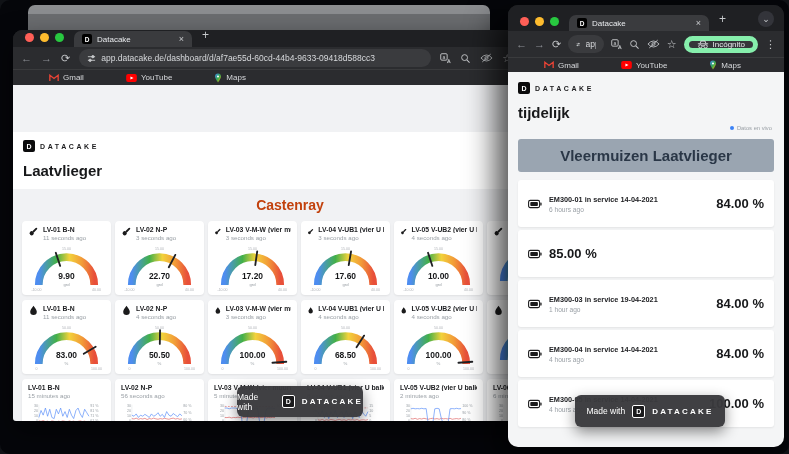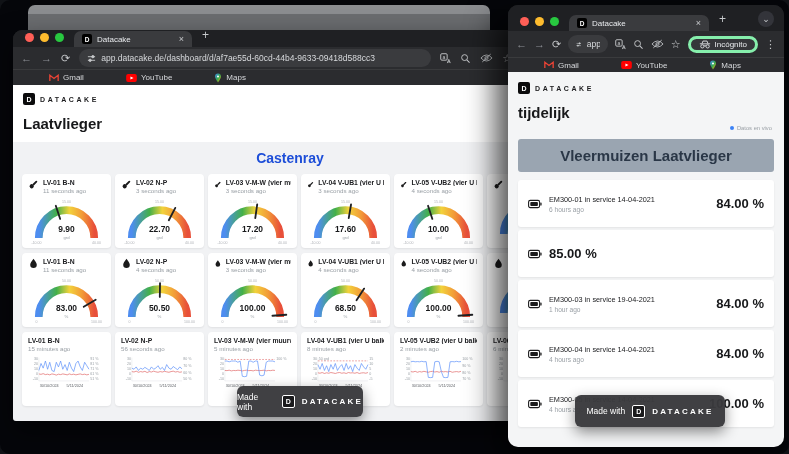--- a/index.html
+++ b/index.html
@@ -24,35 +24,35 @@
   .newtab{color:#c7c9cc;font-size:12px;line-height:12px;margin:0 8px 6px 10px;}
   .tab-chevron{margin:0 2px 4px auto;width:16px;height:16px;border-radius:50%;background:#33343a;
     color:#c7c9cc;font-size:9px;display:flex;align-items:center;justify-content:center;}
   .toolbar{display:flex;align-items:center;background:#2b2c2f;padding:0 8px;gap:9px;}
   .nav-ic{color:#8e9196;font-size:11px;line-height:11px;}
   .nav-ic.lit{color:#c7c9cc;}
   .urlpill{display:flex;align-items:center;gap:5px;background:#3a3b3e;border-radius:10px;
     height:18px;padding:0 8px;min-width:0;}
   .url-text{color:#d7d9dc;font-size:8.5px;white-space:nowrap;overflow:hidden;}
   .tb-icons{display:flex;align-items:center;gap:9px;}
-  .incog{display:flex;align-items:center;gap:4px;background:#35363a;border:3px solid #86efac;
+  .incog{display:flex;align-items:center;gap:4px;background:#35363a;border:5px solid #86efac;
     border-radius:9px;height:17px;padding:0 8px;color:#e8eaed;font-size:8px;white-space:nowrap;}
   .bookbar{display:flex;align-items:center;background:#2b2c2f;border-top:1px solid #3a3b3d;
     padding:0 8px;gap:14px;}
   .bm{display:flex;align-items:center;gap:4px;color:#d7d9dc;font-size:8px;white-space:nowrap;padding-left:28px;}
 
   
   .page{position:relative;background:#f1f2f4;overflow:hidden;}
-  .site-header{background:#fff;padding:8px 10px 10px;}
+  .site-header{background:#fff;padding:8px 10px 10px;margin-top:47px;}
   .dc-logo{display:flex;align-items:center;gap:5px;}
   .dc-logo .box{width:12px;height:12px;background:#0b0b0c;border-radius:2px;color:#fff;
     font-size:7px;font-weight:bold;display:flex;align-items:center;justify-content:center;}
   .dc-logo .word{font-size:7px;font-weight:bold;letter-spacing:2.6px;color:#1b1b1d;}
   .page-title{font-size:15px;font-weight:bold;color:#17181a;margin-top:10px;}
-  .section-title{width:554px;text-align:center;font-size:14px;font-weight:bold;color:#1d4ed8;
+  .section-title{width:554px;text-align:center;font-size:14px;font-weight:bold;color:#c2410c;
     margin:8px 0 8px;}
   .grid6{display:grid;grid-template-columns:repeat(6,89px);gap:5px 4px;padding-left:9px;}
   .card{background:#fff;border-radius:4px;box-shadow:0 1px 2px rgba(20,24,31,.08);
     padding:5px 6px;height:74px;overflow:hidden;}
   .card-head{display:flex;gap:4px;align-items:flex-start;}
   .card-head .ct{min-width:0;}
   .card-title{font-size:6.8px;font-weight:bold;color:#202124;white-space:nowrap;overflow:hidden;}
   .card-sub{font-size:6.2px;color:#9aa0a6;white-space:nowrap;overflow:hidden;margin-top:1px;}
   .gauge-wrap{display:flex;justify-content:center;margin-top:2px;}
   .chart-wrap{display:flex;justify-content:center;margin-top:3px;}
@@ -61,21 +61,21 @@
   .r-page{position:relative;background:#f4f5f6;overflow:hidden;padding:10px 10px 0;}
   .r-title{font-size:15px;font-weight:bold;color:#17181a;margin:10px 0 4px;}
   .live{display:flex;justify-content:flex-end;align-items:center;gap:3px;margin:0 2px 8px;}
   .live .dot{width:4px;height:4px;border-radius:50%;}
   .live .lbl{font-size:5.8px;color:#9aa0a6;}
   .banner{height:33px;border-radius:3px;display:flex;align-items:center;justify-content:center;
     font-size:15px;font-weight:bold;margin-bottom:8px;}
   .dev-row{background:#fff;border-radius:3px;box-shadow:0 1px 2px rgba(20,24,31,.08);
     height:47px;margin-bottom:3px;display:flex;align-items:center;padding:0 10px;gap:7px;}
   .dev-texts{min-width:0;flex:1;}
-  .dev-name{font-size:7.3px;font-weight:normal;color:#202124;white-space:nowrap;overflow:hidden;}
+  .dev-name{font-size:7.3px;font-weight:bold;color:#202124;white-space:nowrap;overflow:hidden;}
   .dev-time{font-size:6.6px;color:#9aa0a6;margin-top:2px;}
   .dev-val{font-size:13px;font-weight:bold;color:#17181a;white-space:nowrap;}
 
   
   .made{position:absolute;display:flex;align-items:center;justify-content:center;gap:7px;
     background:rgba(58,58,61,.97);border-radius:6px;color:#fff;
     box-shadow:0 5px 14px rgba(0,0,0,.45);z-index:20;}
   .made .mw{font-size:8.5px;}
   .made .mbox{width:13px;height:13px;border:1px solid #fff;border-radius:2px;background:#1a1a1c;
     color:#fff;font-size:7px;font-weight:bold;display:flex;align-items:center;justify-content:center;}

